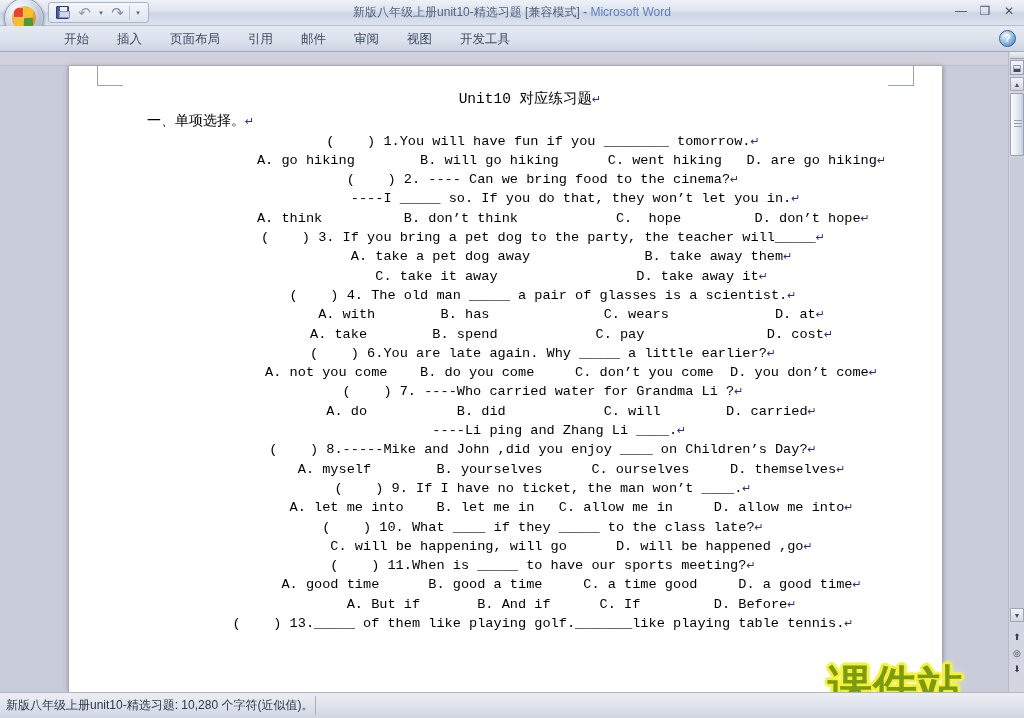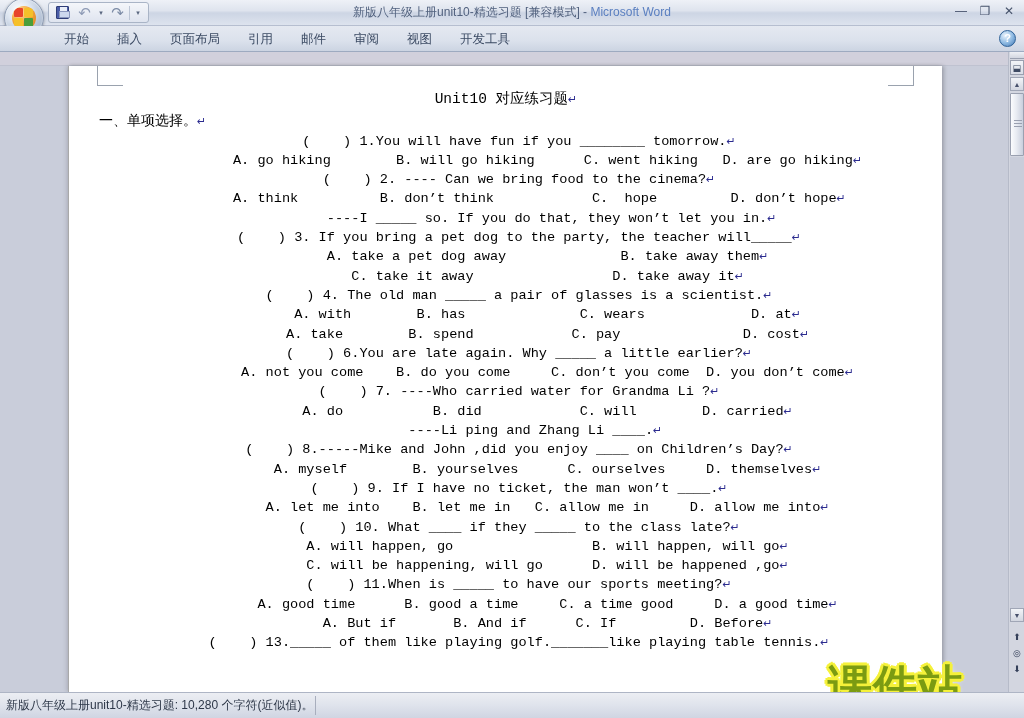--- a/index.html
+++ b/index.html
@@ -111,20 +111,21 @@
   .corner.tl { left: 28px; top: 0; border-left: 1px solid #9aa2ae; border-bottom: 1px solid #9aa2ae; }
   .corner.tr { right: 28px; top: 0; border-right: 1px solid #9aa2ae; border-bottom: 1px solid #9aa2ae; }
 
   #doc {
     position: absolute; left: 0; top: 24px; width: 874px; height: 600px;
     overflow: hidden;
     font-family: "Liberation Mono", "DejaVu Sans Mono", monospace;
     font-size: 13.6px;
     color: #000;
     line-height: 19.3px;
+    padding-left: 48px;
   }
   #doc .title-line {
     text-align: center; font-size: 14.5px; margin-bottom: 2px;
   }
   #doc .cnhead {
     font-family: "Liberation Sans", sans-serif; font-size: 14px; padding-left: 30px;
   }
   .ln { white-space: pre; padding-left: 26px; text-align: center; }
   .pilcrow { color: #2b2b8f; font-family: "DejaVu Sans", sans-serif; font-size: 11px; }
 
@@ -273,39 +274,38 @@
     <div class="corner tl"></div>
     <div class="corner tr"></div>
 
     <div id="doc">
       <div class="title-line"><span>Unit10 对应练习题</span><span class="pilcrow">↵</span></div>
       <div class="cnhead"><span>一、单项选择。</span><span class="pilcrow">↵</span></div>
 
       <div class="ln"><span>(    ) 1.You will have fun if you ________ tomorrow.</span><span class="pilcrow">↵</span></div>
       <div class="ln"><span>       A. go hiking        B. will go hiking      C. went hiking   D. are go hiking</span><span class="pilcrow">↵</span></div>
       <div class="ln"><span>(    ) 2. ---- Can we bring food to the cinema?</span><span class="pilcrow">↵</span></div>
+      <div class="ln"><span>        ----I _____ so. If you do that, they won’t let you in.</span><span class="pilcrow">↵</span></div>
       <div class="ln"><span>     A. think          B. don’t think            C.  hope         D. don’t hope</span><span class="pilcrow">↵</span></div>
-      <div class="ln"><span>        ----I _____ so. If you do that, they won’t let you in.</span><span class="pilcrow">↵</span></div>
       <div class="ln"><span>(    ) 3. If you bring a pet dog to the party, the teacher will_____</span><span class="pilcrow">↵</span></div>
       <div class="ln"><span>       A. take a pet dog away              B. take away them</span><span class="pilcrow">↵</span></div>
       <div class="ln"><span>       C. take it away                 D. take away it</span><span class="pilcrow">↵</span></div>
       <div class="ln"><span>(    ) 4. The old man _____ a pair of glasses is a scientist.</span><span class="pilcrow">↵</span></div>
       <div class="ln"><span>       A. with        B. has              C. wears             D. at</span><span class="pilcrow">↵</span></div>
       <div class="ln"><span>       A. take        B. spend            C. pay               D. cost</span><span class="pilcrow">↵</span></div>
       <div class="ln"><span>(    ) 6.You are late again. Why _____ a little earlier?</span><span class="pilcrow">↵</span></div>
       <div class="ln"><span>       A. not you come    B. do you come     C. don’t you come  D. you don’t come</span><span class="pilcrow">↵</span></div>
       <div class="ln"><span>(    ) 7. ----Who carried water for Grandma Li ?</span><span class="pilcrow">↵</span></div>
       <div class="ln"><span>       A. do           B. did            C. will        D. carried</span><span class="pilcrow">↵</span></div>
       <div class="ln"><span>    ----Li ping and Zhang Li ____.</span><span class="pilcrow">↵</span></div>
       <div class="ln"><span>(    ) 8.-----Mike and John ,did you enjoy ____ on Children’s Day?</span><span class="pilcrow">↵</span></div>
       <div class="ln"><span>       A. myself        B. yourselves      C. ourselves     D. themselves</span><span class="pilcrow">↵</span></div>
       <div class="ln"><span>(    ) 9. If I have no ticket, the man won’t ____.</span><span class="pilcrow">↵</span></div>
       <div class="ln"><span>       A. let me into    B. let me in   C. allow me in     D. allow me into</span><span class="pilcrow">↵</span></div>
       <div class="ln"><span>(    ) 10. What ____ if they _____ to the class late?</span><span class="pilcrow">↵</span></div>
-      <div class="ln"><span>       A. will happen, go                 B. will happen, will go</span><span class="pilcrow">↵</span></div>
       <div class="ln"><span>       C. will be happening, will go      D. will be happened ,go</span><span class="pilcrow">↵</span></div>
       <div class="ln"><span>(    ) 11.When is _____ to have our sports meeting?</span><span class="pilcrow">↵</span></div>
       <div class="ln"><span>       A. good time      B. good a time     C. a time good     D. a good time</span><span class="pilcrow">↵</span></div>
       <div class="ln"><span>       A. But if       B. And if      C. If         D. Before</span><span class="pilcrow">↵</span></div>
       <div class="ln"><span>(    ) 13._____ of them like playing golf._______like playing table tennis.</span><span class="pilcrow">↵</span></div>
 
     </div>
   </div>
 
   <div id="watermark">

